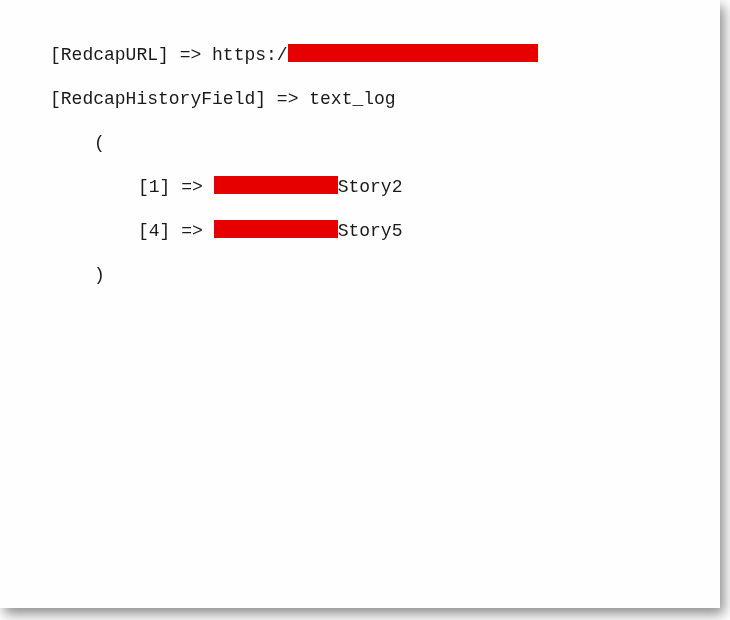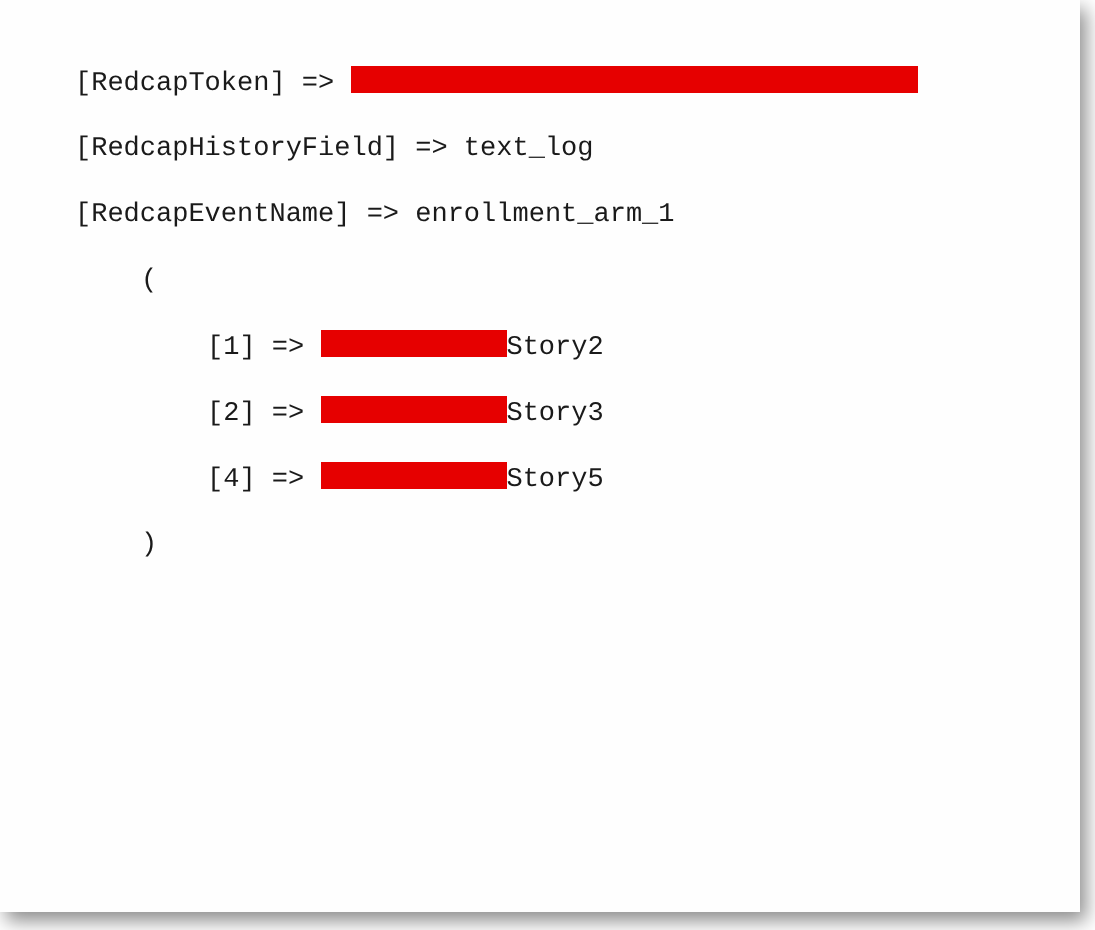--- a/index.html
+++ b/index.html
@@ -38,26 +38,24 @@
   }
   .rb-url   { width: 250px; height: 18px; }
   .rb-token { width: 378px; height: 18px; }
   .rb-story { width: 124px; height: 18px; vertical-align:-2px;}
 </style>
 </head>
 <body>
 
 <div class="window">
   <div class="code">
-<span class="line"><span class="pad4"></span><span>[RedcapToken]</span><span> =&gt; </span><span class="redbox rb-token"></span></span>
+<span class="line"><span class="pad4"></span><span>[RedcapURL]</span><span> =&gt; </span><span>https:/</span><span class="redbox rb-url"></span></span>
 <span class="line"><span class="pad4"></span><span>[RedcapHistoryField] =&gt; text_log</span></span>
-<span class="line"><span class="pad4"></span><span>[RedcapEventName] =&gt; enrollment_arm_1</span></span>
 <span class="line"><span class="pad8"></span><span>(</span></span>
 <span class="line"><span class="pad12"></span><span>[1]</span><span> =&gt; </span><span class="redbox rb-story"></span><span>Story2</span></span>
-<span class="line"><span class="pad12"></span><span>[2]</span><span> =&gt; </span><span class="redbox rb-story"></span><span>Story3</span></span>
 <span class="line"><span class="pad12"></span><span>[4]</span><span> =&gt; </span><span class="redbox rb-story"></span><span>Story5</span></span>
 <span class="line"><span class="pad8"></span><span>)</span></span>
 <span class="line"></span>
 
 
 
 
 
 
 

